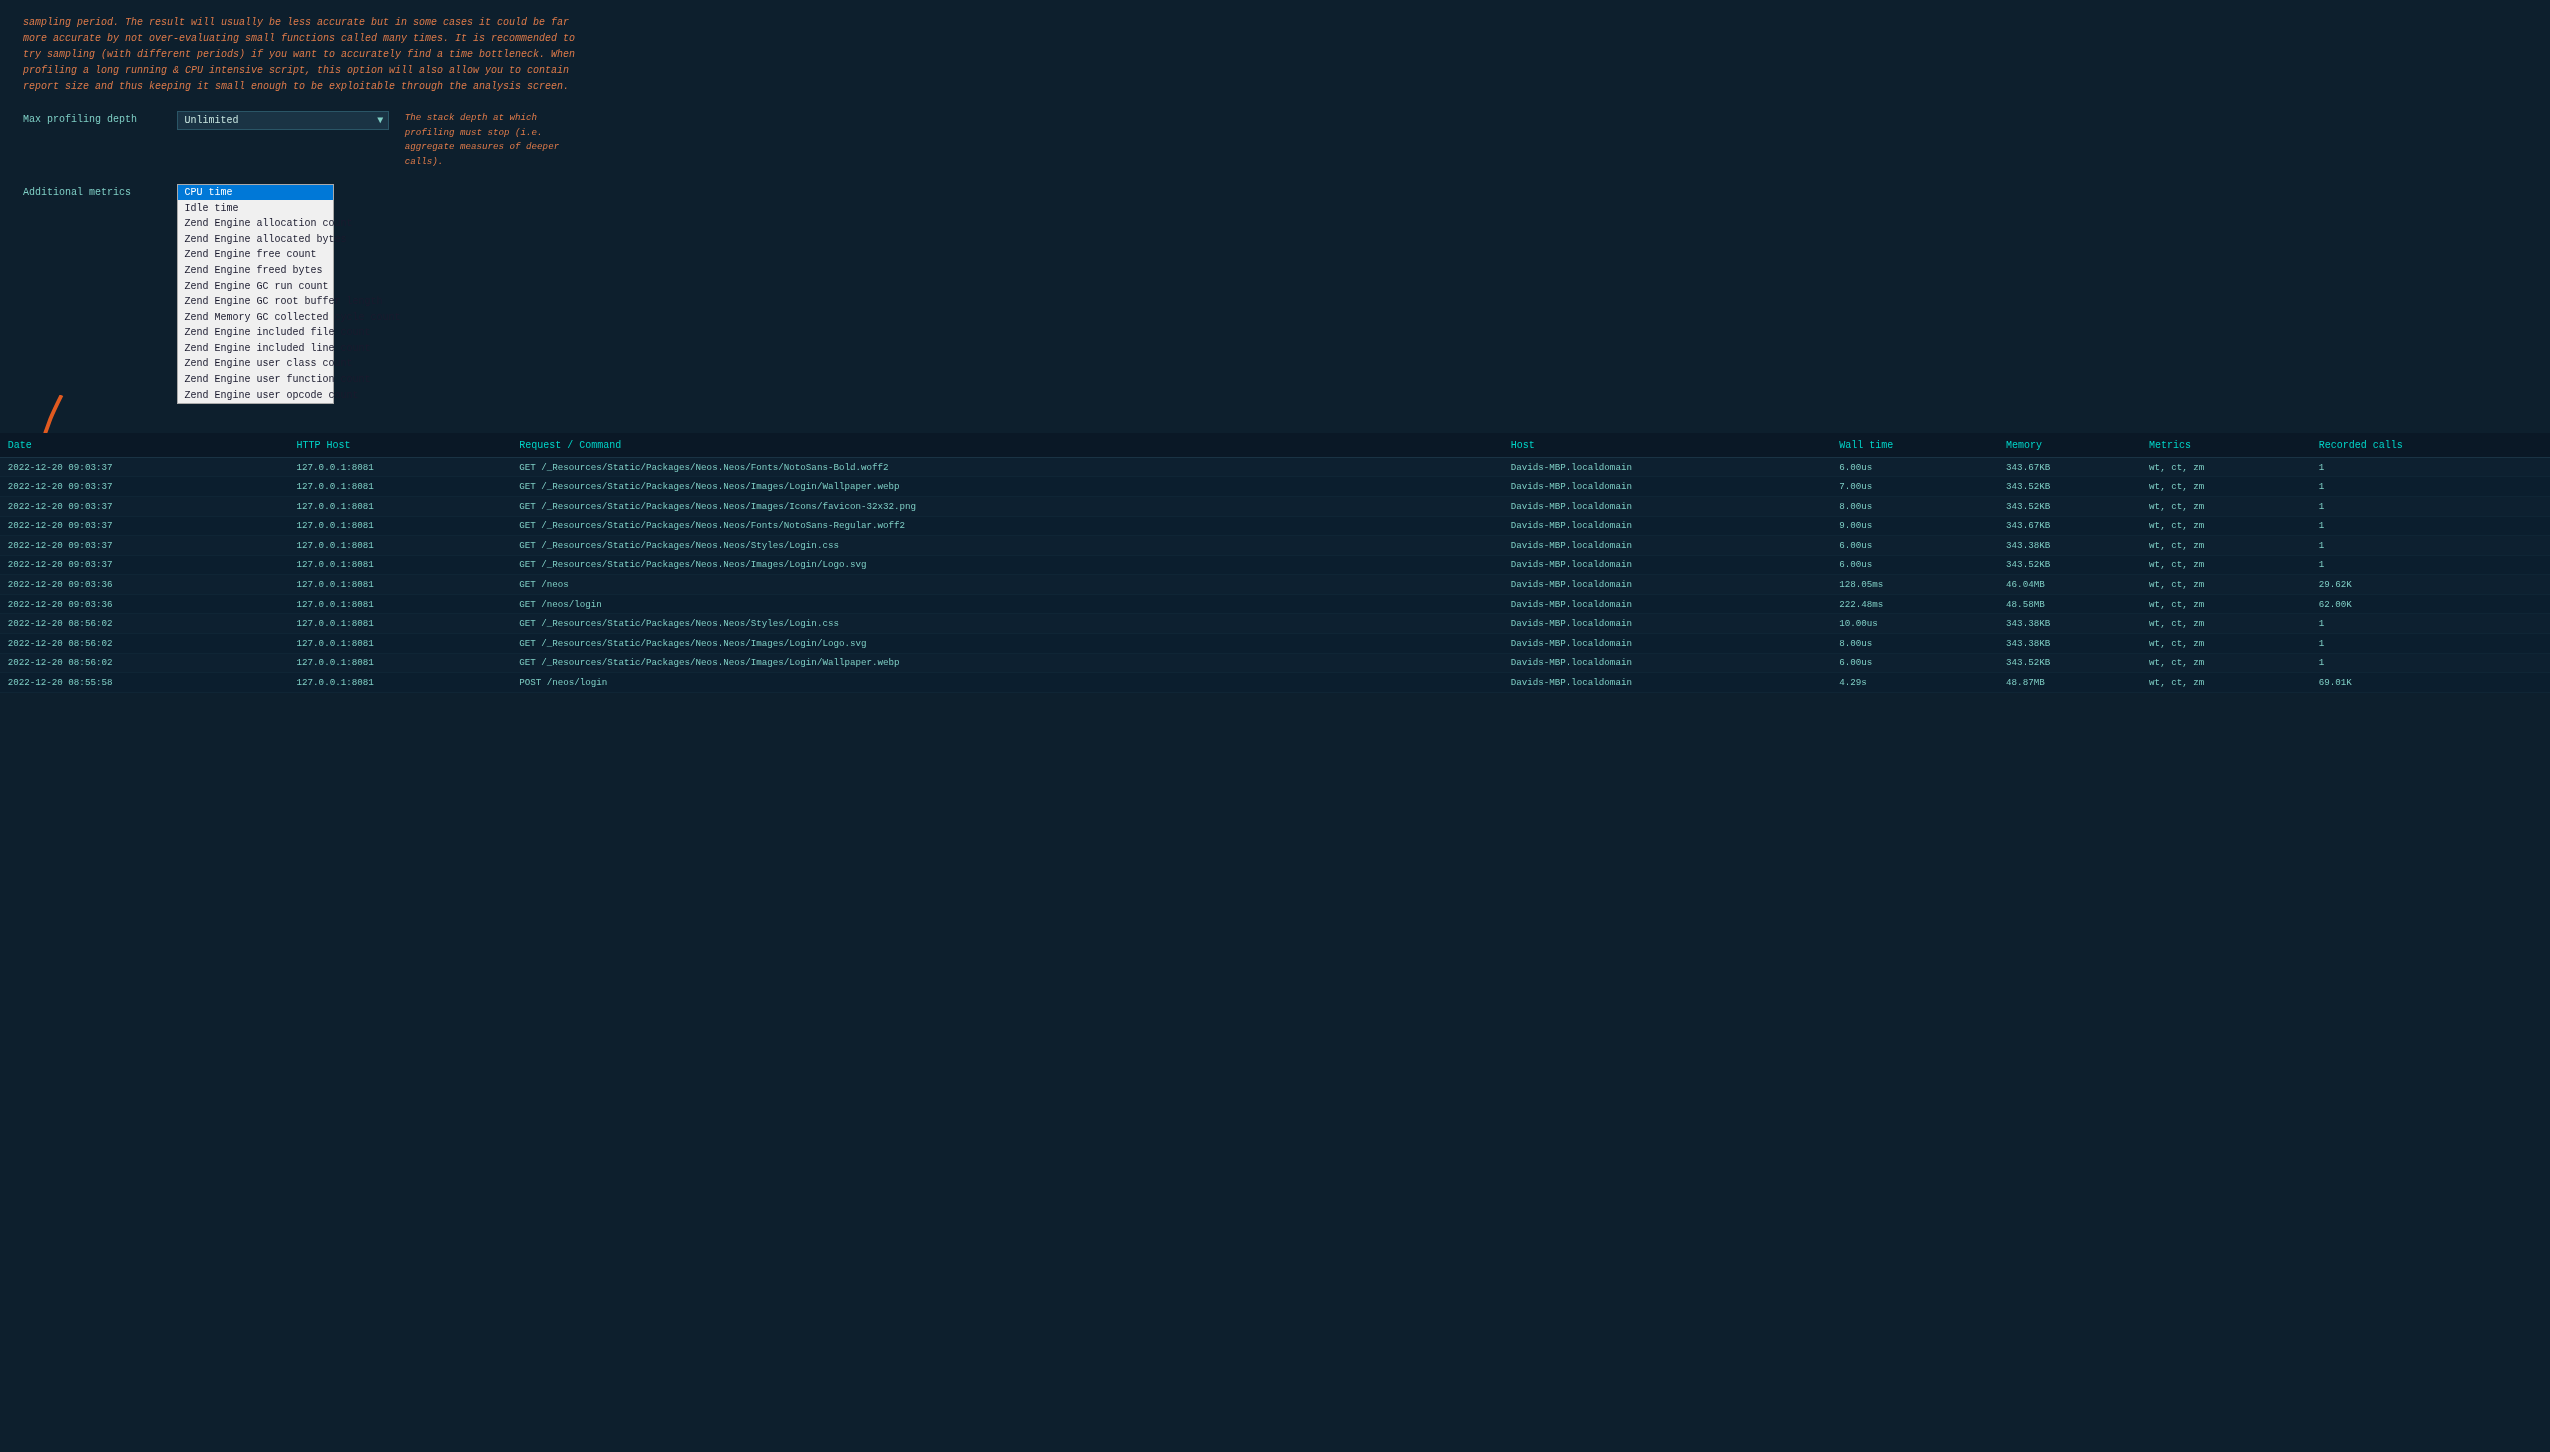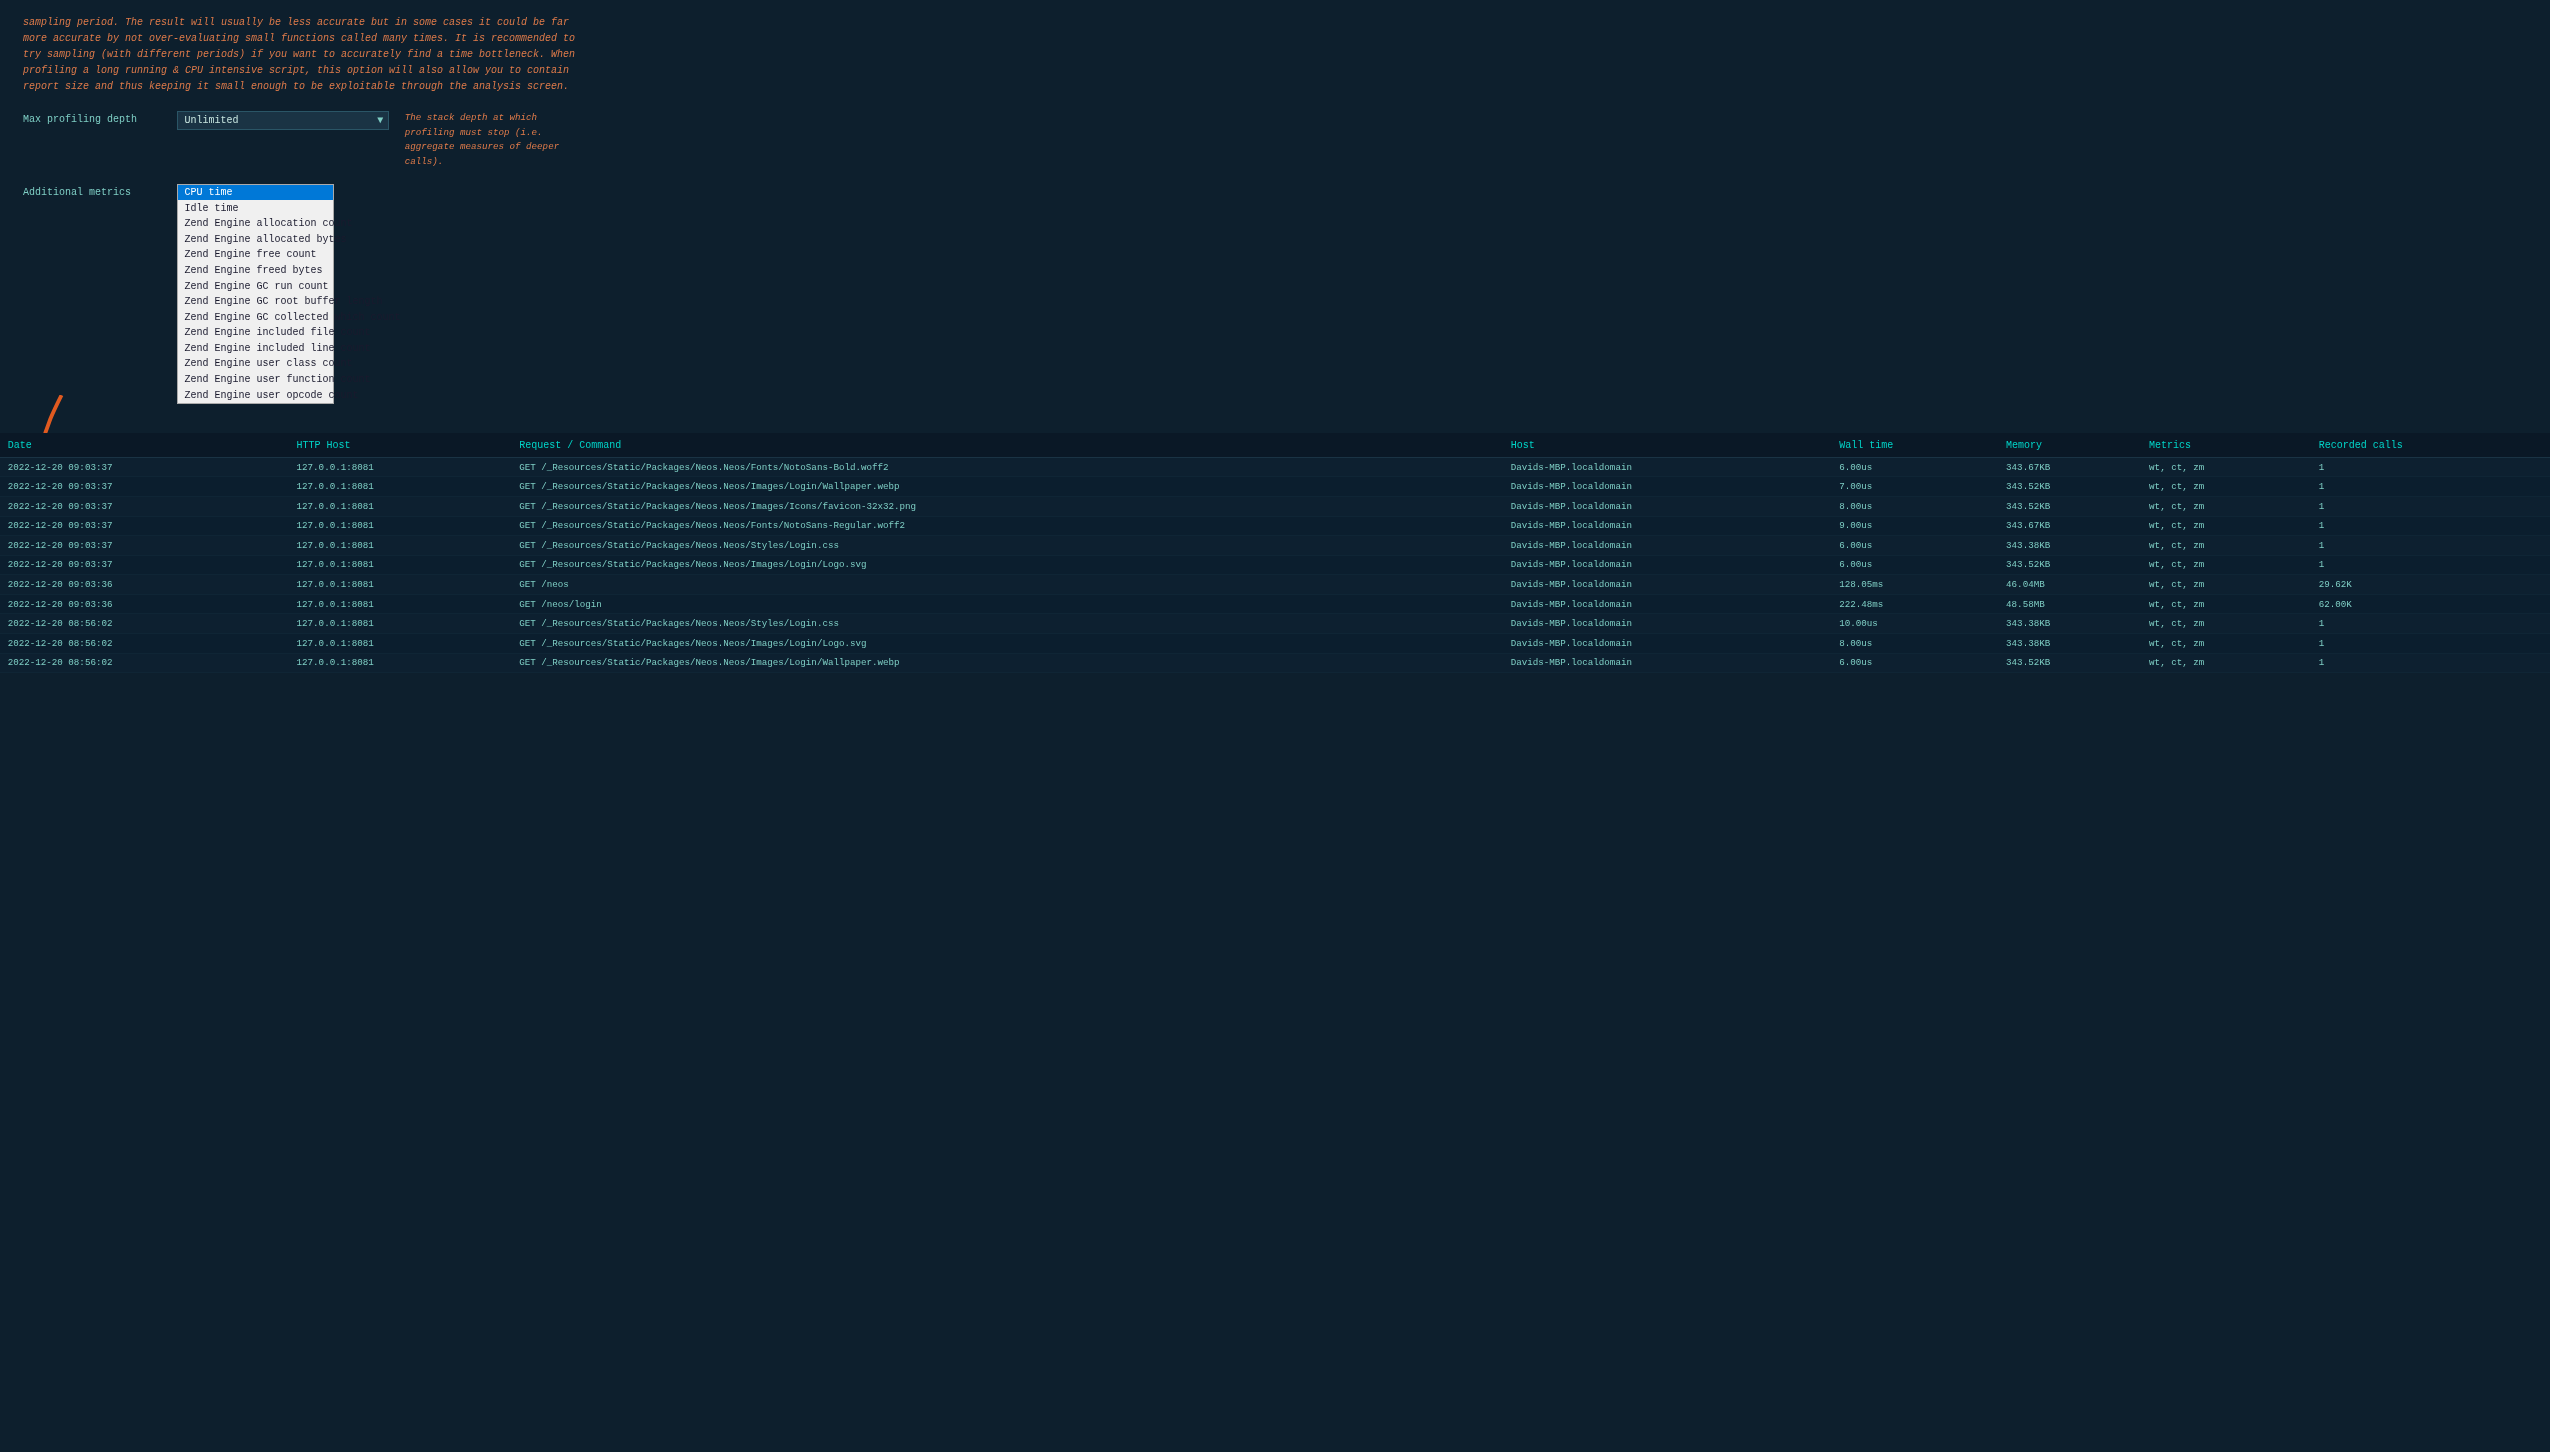--- a/index.html
+++ b/index.html
@@ -196,21 +196,21 @@
           <div class="dropdown-list" id="dropdown-list">
 
           <div class="dropdown-item selected">CPU time</div>
               <div class="dropdown-item">Idle time</div>
               <div class="dropdown-item">Zend Engine allocation count</div>
               <div class="dropdown-item">Zend Engine allocated bytes</div>
               <div class="dropdown-item">Zend Engine free count</div>
               <div class="dropdown-item">Zend Engine freed bytes</div>
               <div class="dropdown-item">Zend Engine GC run count</div>
               <div class="dropdown-item">Zend Engine GC root buffer length</div>
-              <div class="dropdown-item">Zend Engine GC collected which count</div>
+              <div class="dropdown-item">Zend Memory GC collected cycle count</div>
               <div class="dropdown-item">Zend Engine included file count</div>
               <div class="dropdown-item">Zend Engine included line count</div>
               <div class="dropdown-item">Zend Engine user class count</div>
               <div class="dropdown-item">Zend Engine user function count</div>
               <div class="dropdown-item">Zend Engine user opcode count</div>
             </div>
         </div>
       </div>
     </div>
 
@@ -346,18 +346,28 @@
           <tr>
             <td>2022-12-20 08:56:02</td>
             <td>127.0.0.1:8081</td>
             <td>GET /_Resources/Static/Packages/Neos.Neos/Images/Login/Wallpaper.webp</td>
             <td>Davids-MBP.localdomain</td>
             <td>6.00us</td>
             <td>343.52KB</td>
             <td>wt, ct, zm</td>
             <td>1</td>
           </tr>
+          <tr>
+            <td>2022-12-20 08:55:58</td>
+            <td>127.0.0.1:8081</td>
+            <td>POST /neos/login</td>
+            <td>Davids-MBP.localdomain</td>
+            <td>4.29s</td>
+            <td>48.87MB</td>
+            <td>wt, ct, zm</td>
+            <td>69.01K</td>
+          </tr>
         </tbody>
     </table>
   </div>
 
 </div>
 
 
 </body></html>

